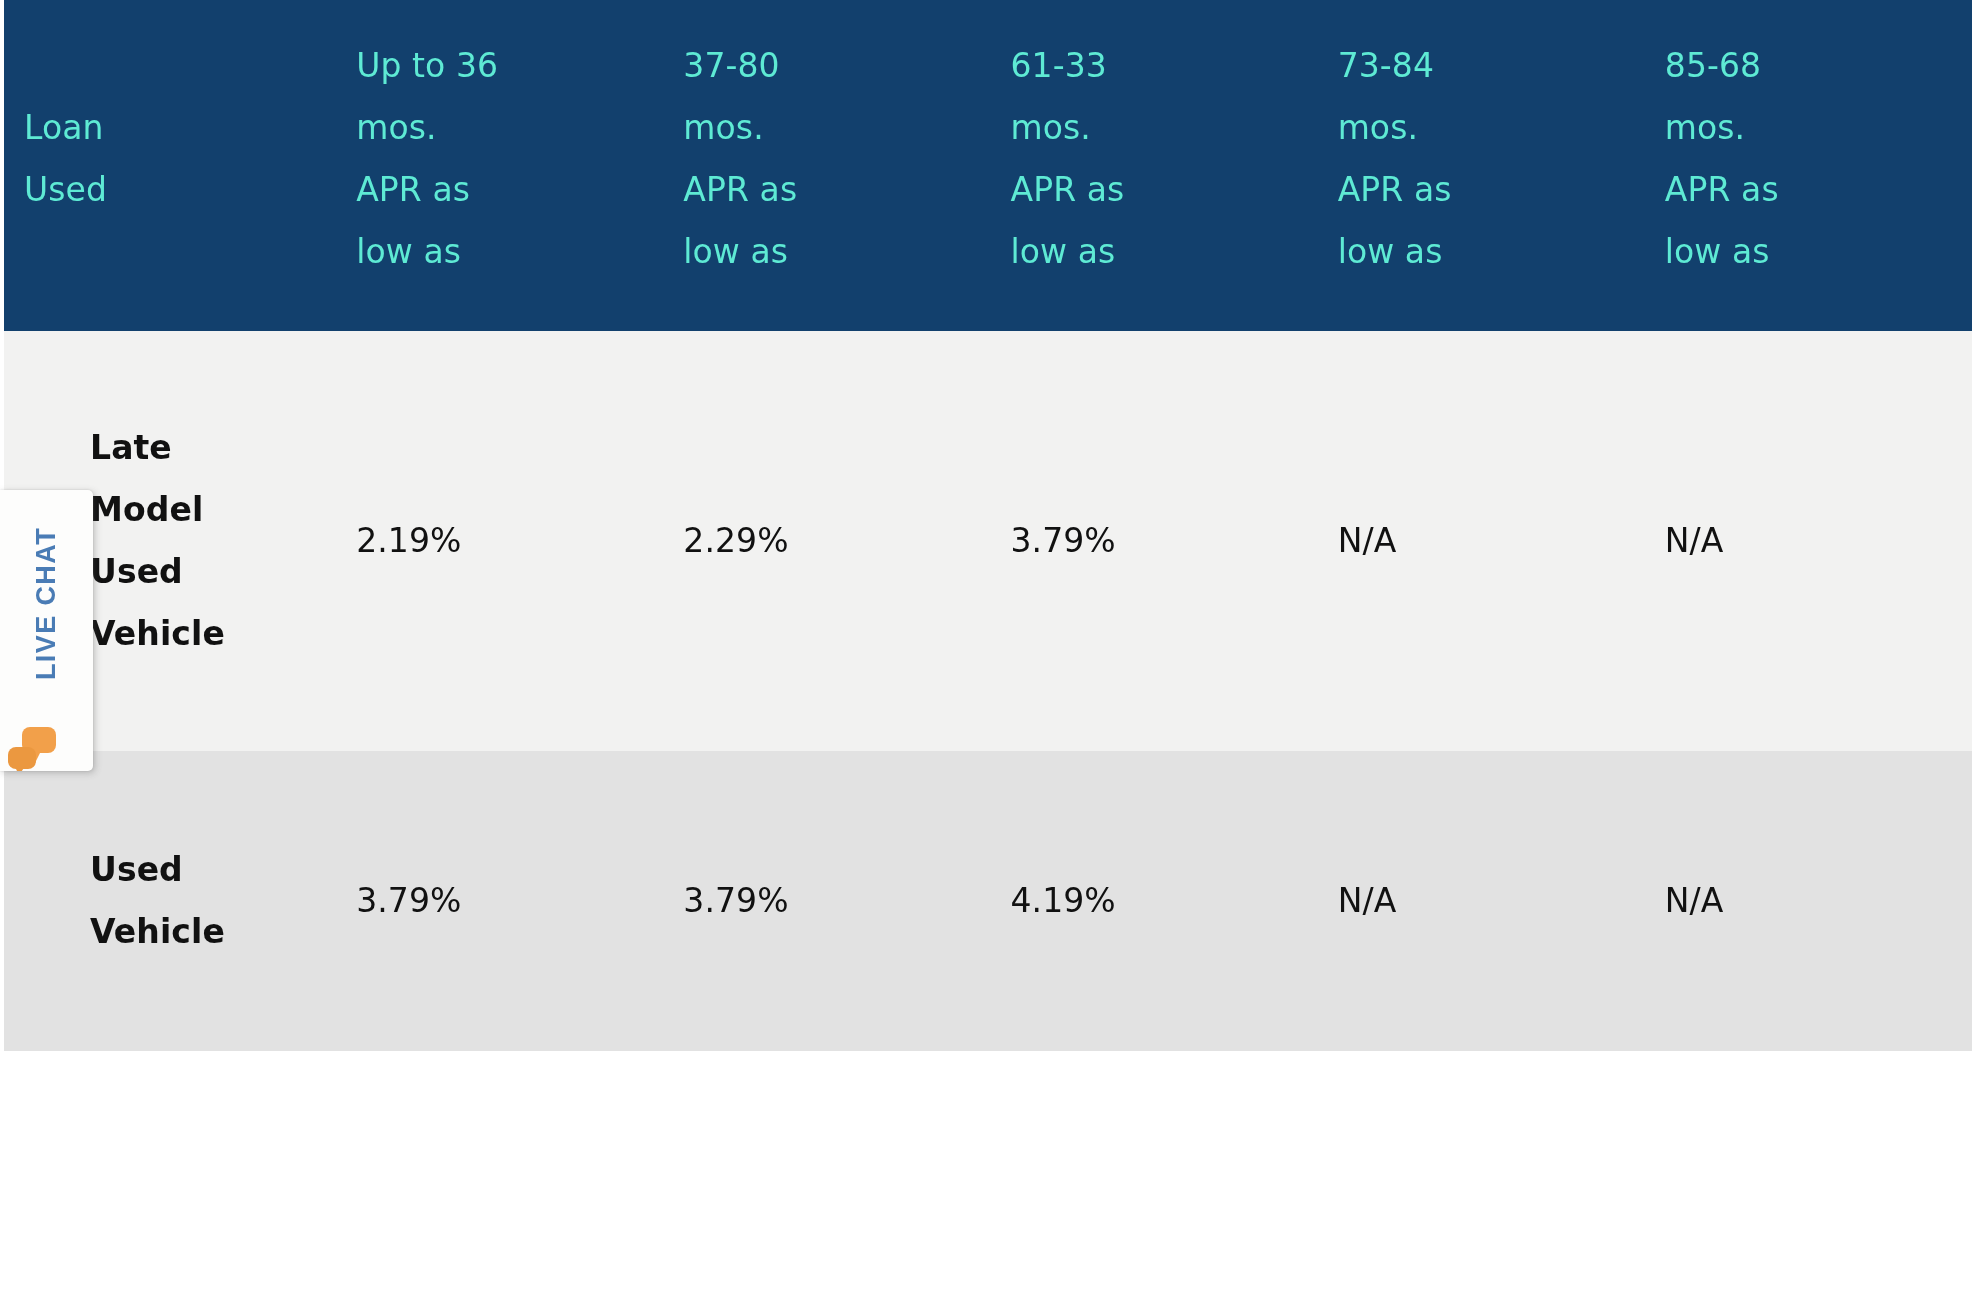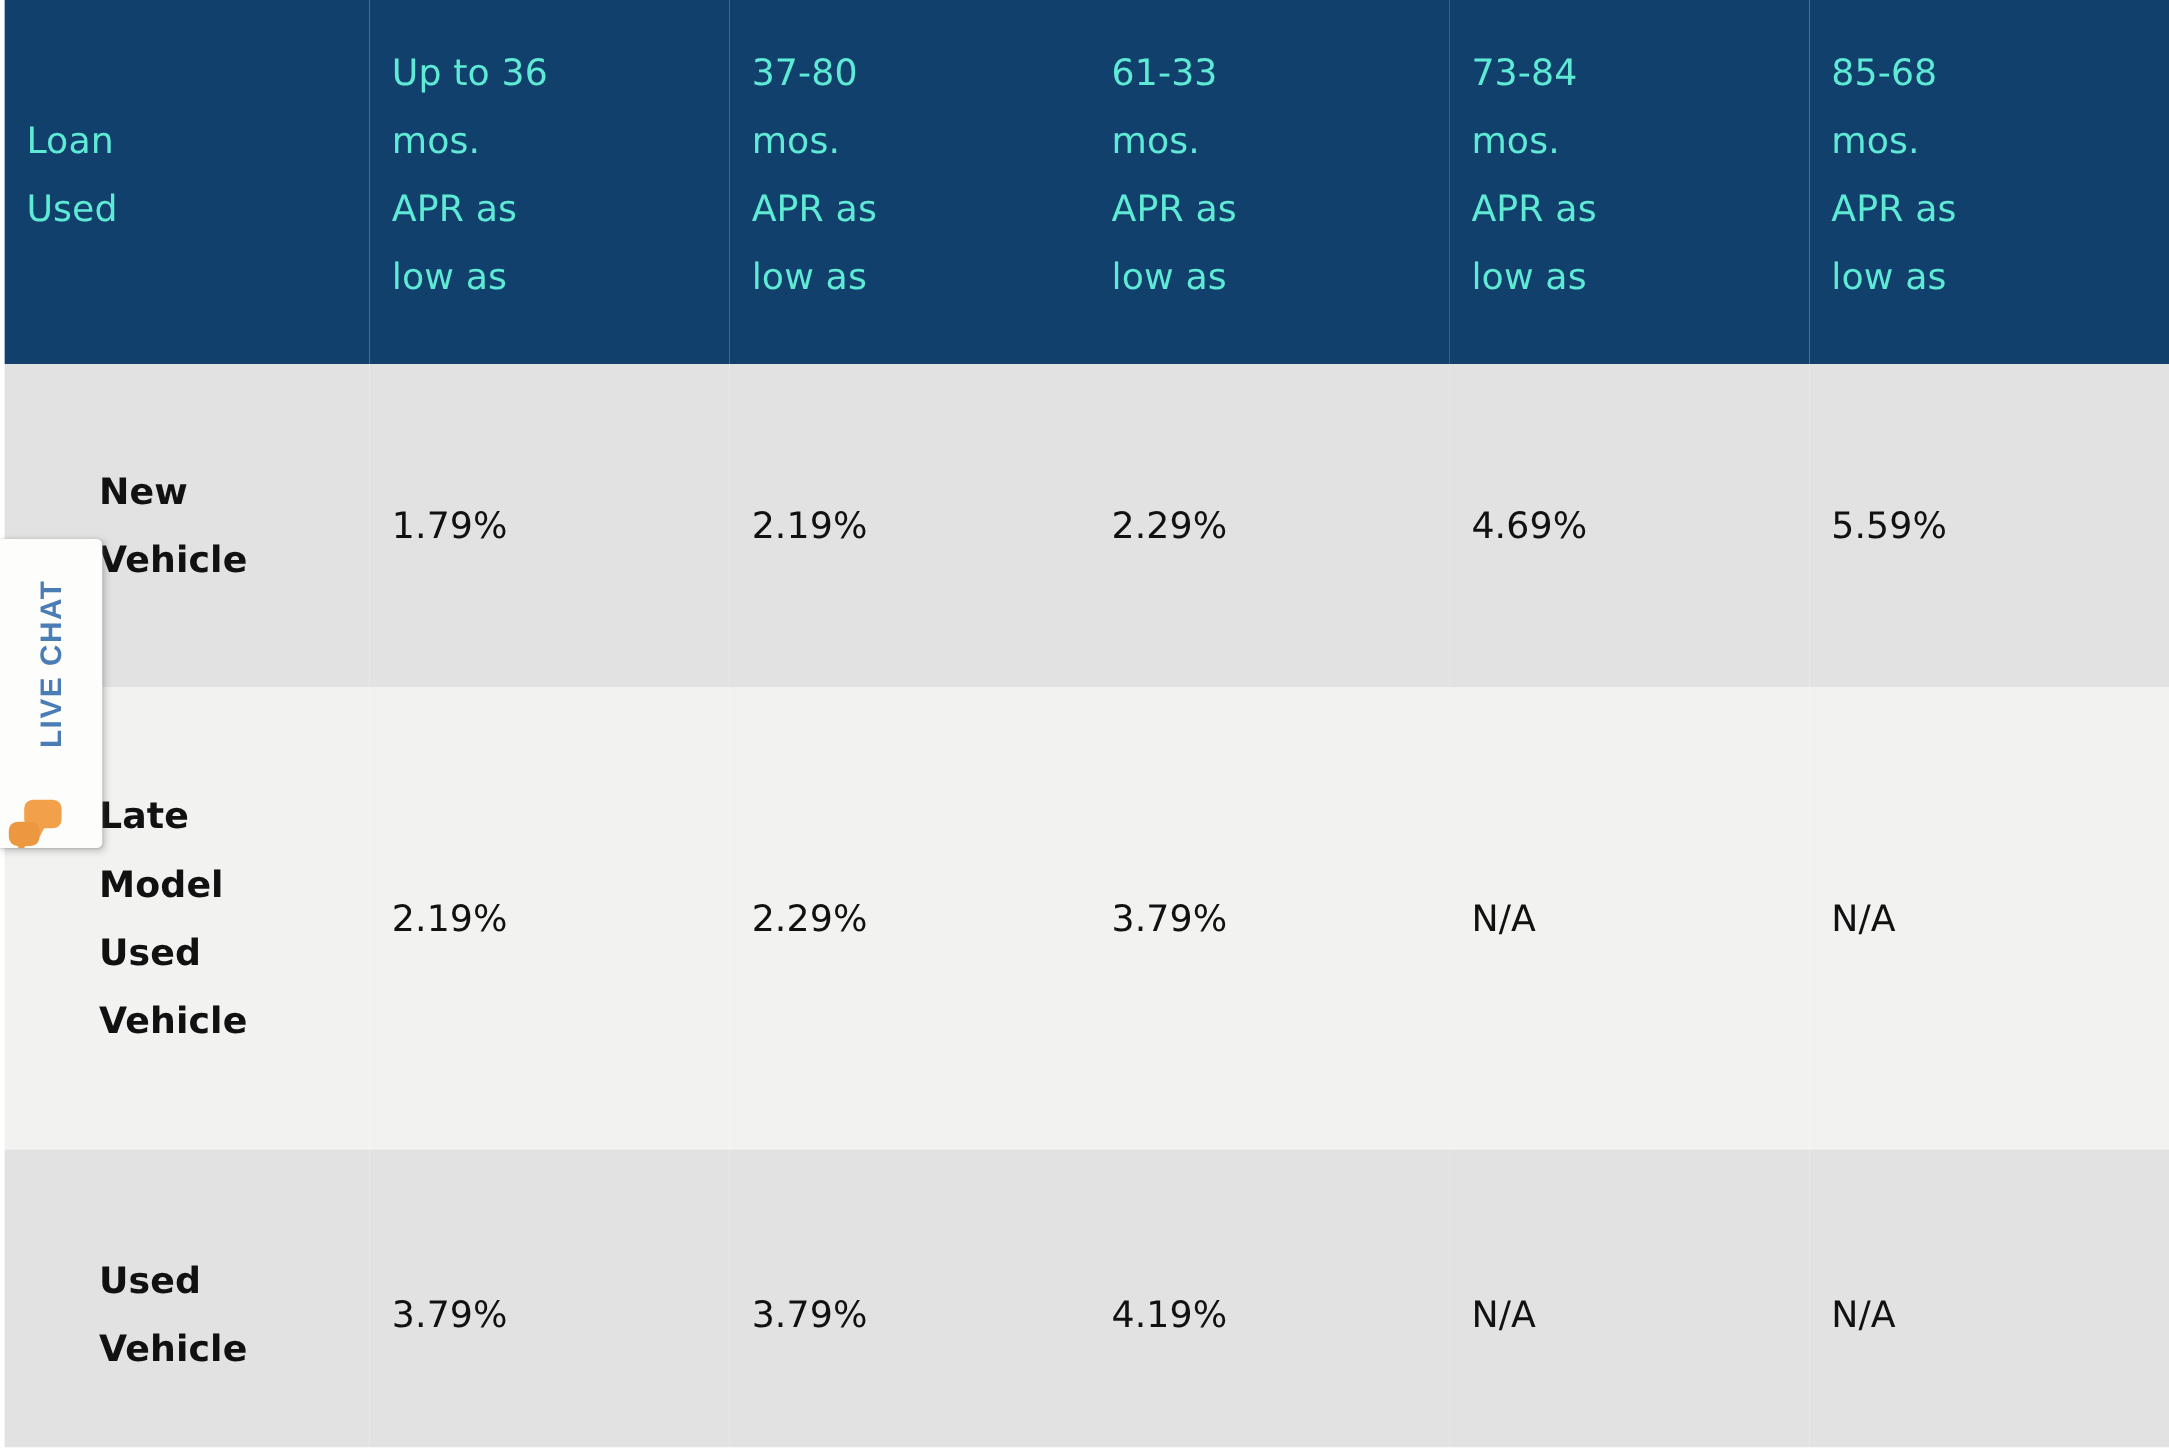--- a/index.html
+++ b/index.html
@@ -201,31 +201,20 @@
         </th>
         <th>
           <span class="wrapline">85-68</span>
           <span class="wrapline">mos.</span>
           <span class="wrapline">APR as</span>
           <span class="wrapline">low as</span>
         </th>
       </tr>
     </thead>
     <tbody>
-      <tr class="r-odd r-1">
-        <td class="td-type">
-          <span class="wrapline">New</span>
-          <span class="wrapline">Vehicle</span>
-        </td>
-        <td>1.79%</td>
-        <td>2.19%</td>
-        <td>2.29%</td>
-        <td>4.69%</td>
-        <td>5.59%</td>
-      </tr>
       <tr class="r-even r-2">
         <td class="td-type">
           <span class="wrapline">Late</span>
           <span class="wrapline">Model</span>
           <span class="wrapline">Used</span>
           <span class="wrapline">Vehicle</span>
         </td>
         <td>2.19%</td>
         <td>2.29%</td>
         <td>3.79%</td>

